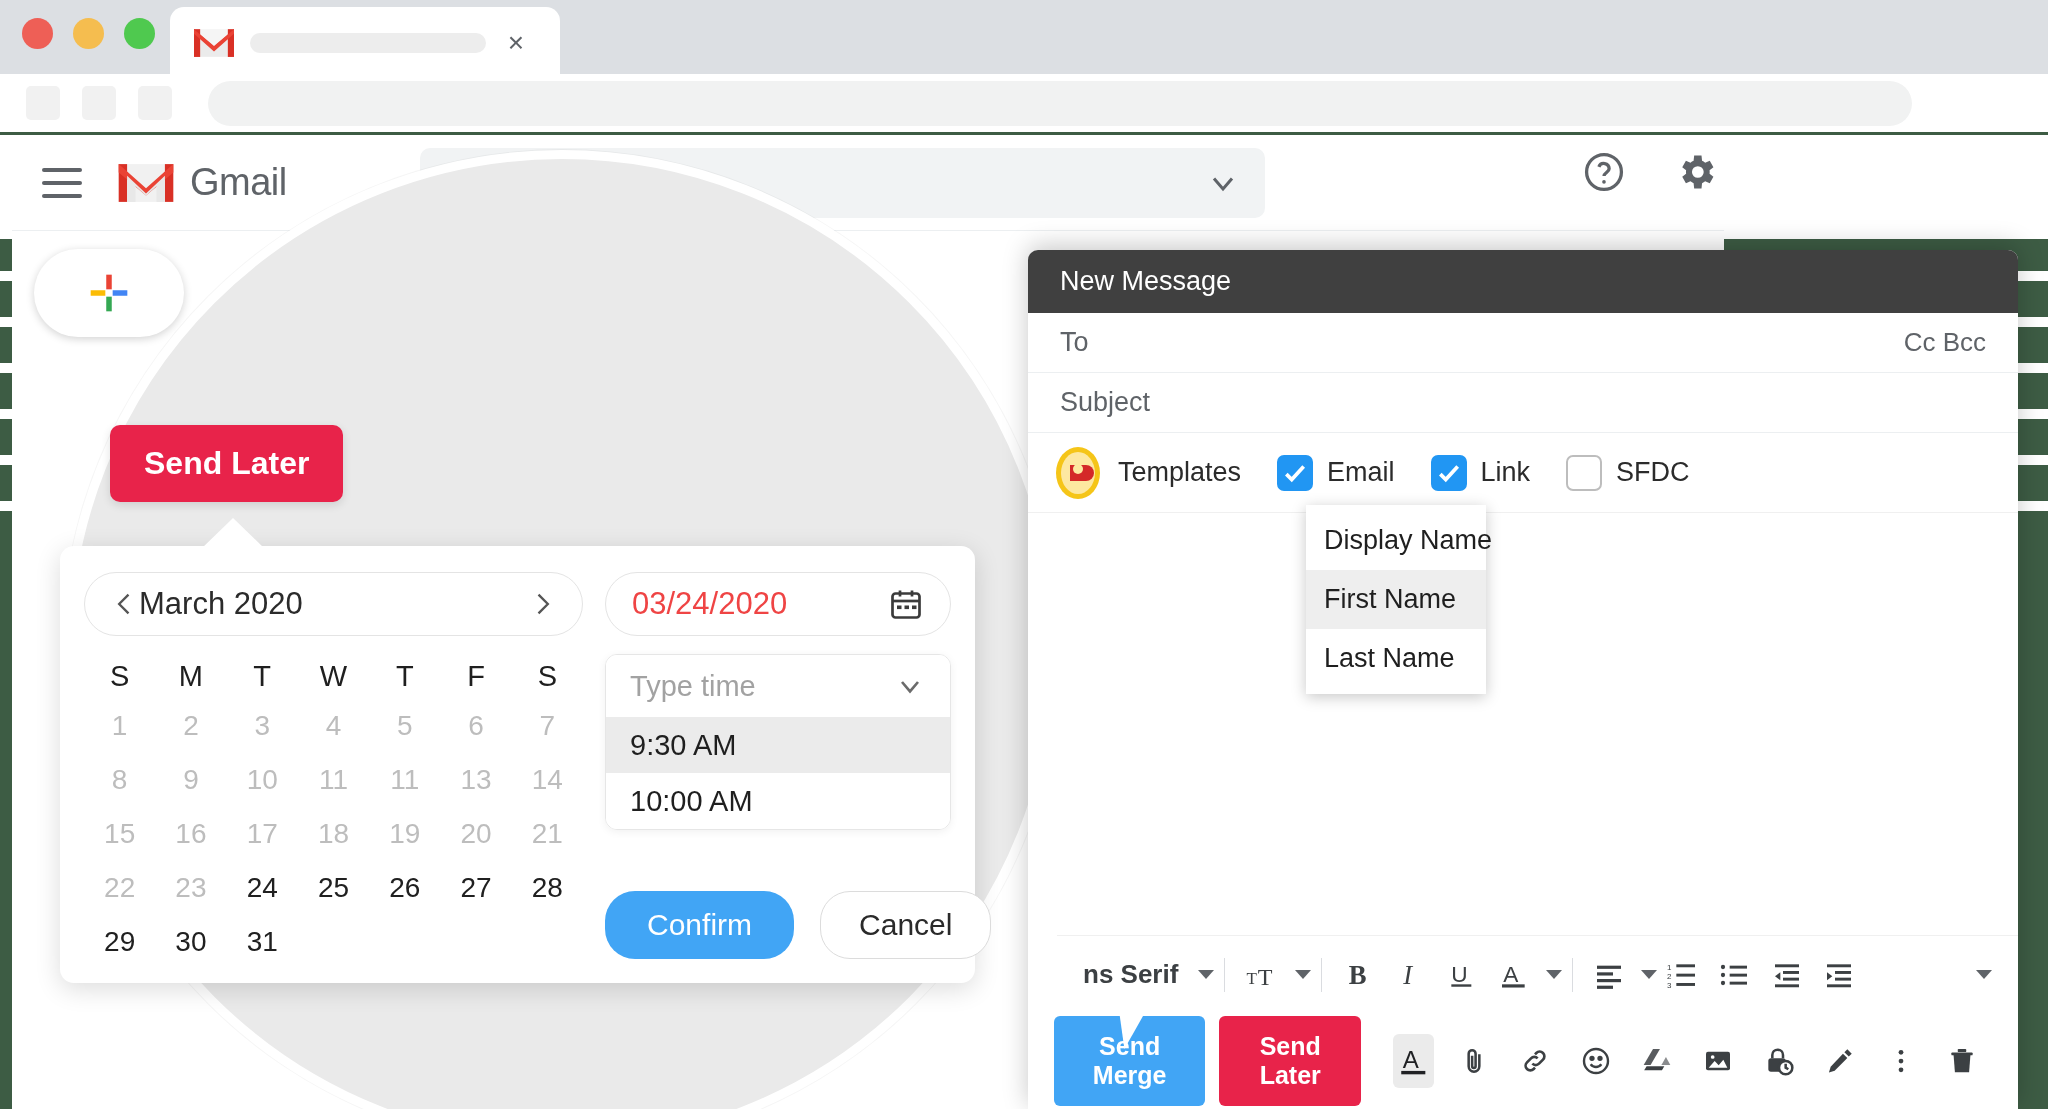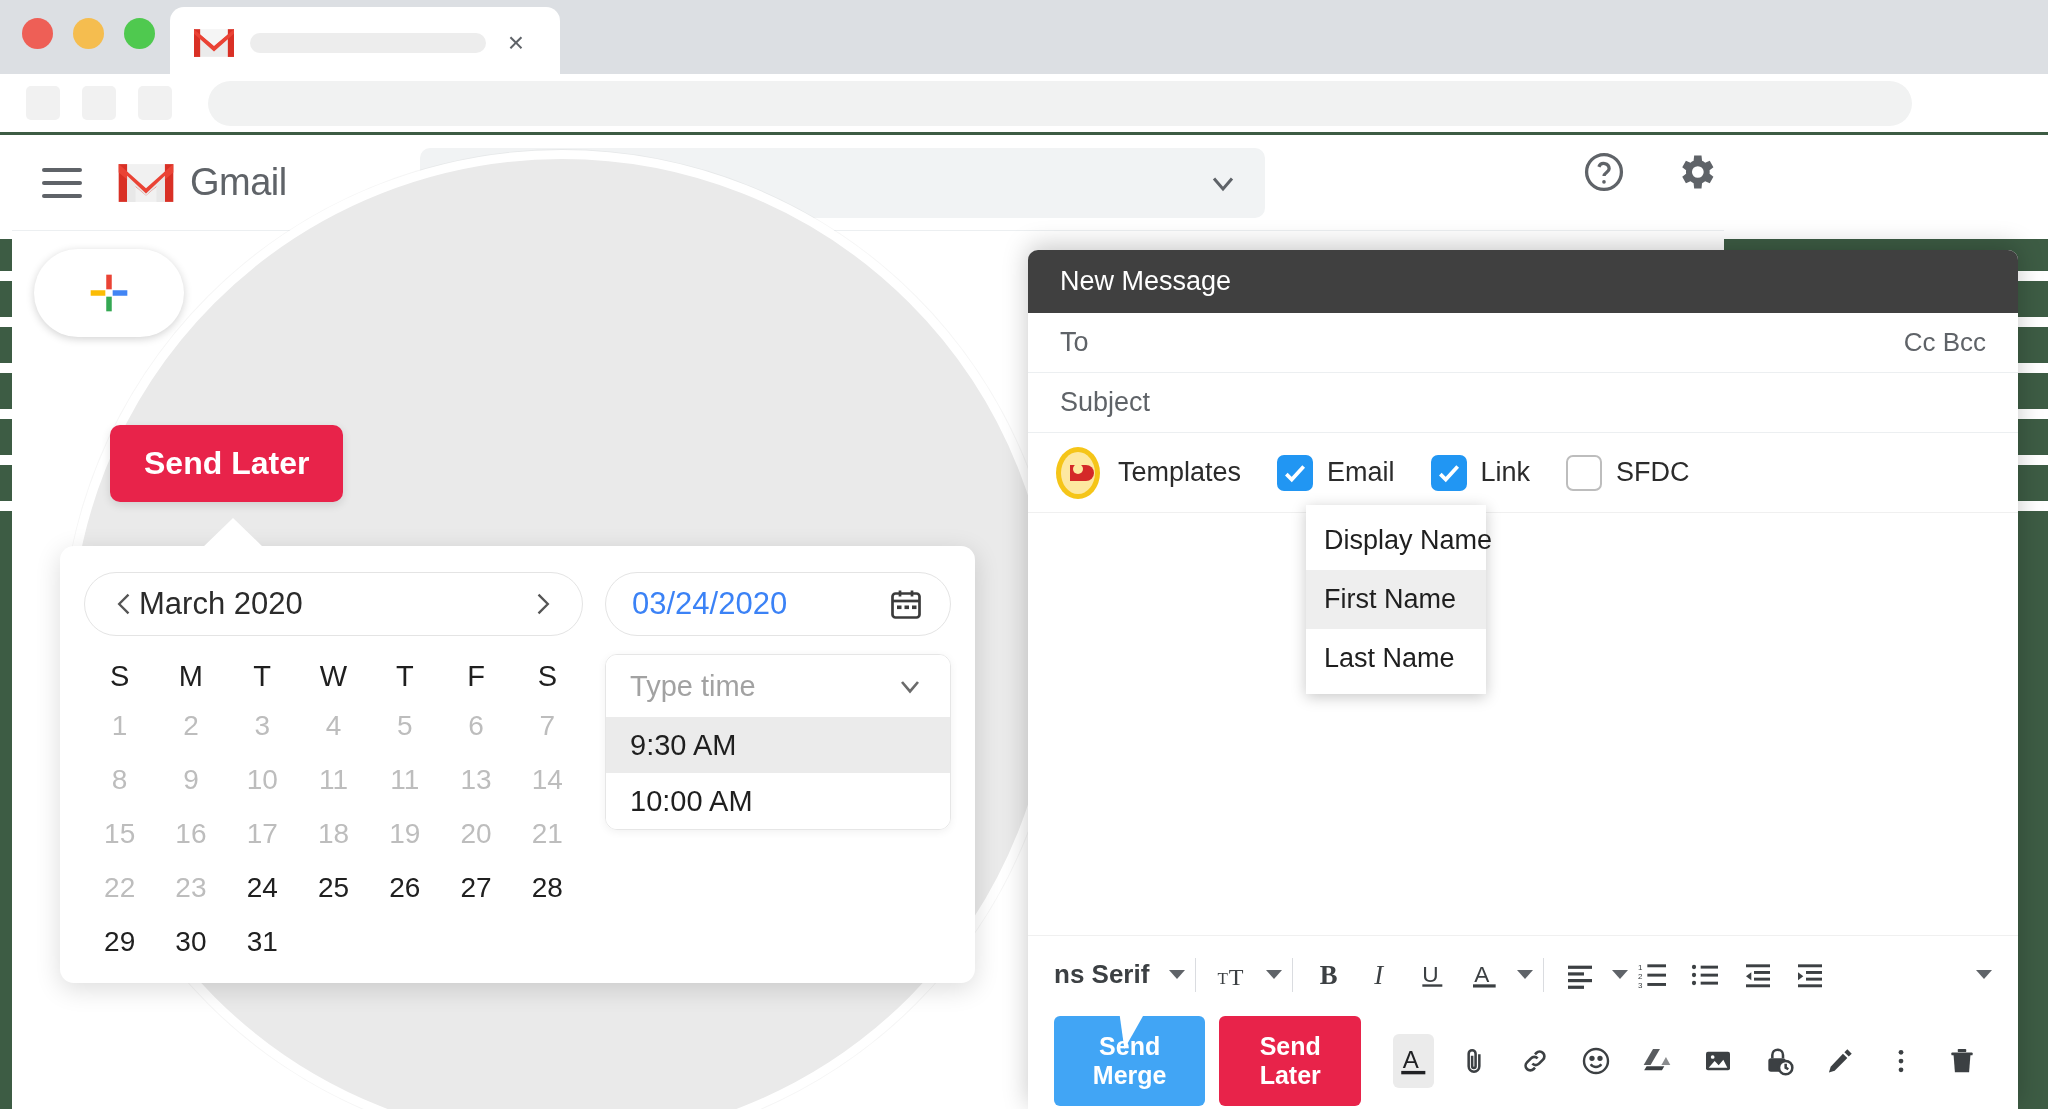--- a/index.html
+++ b/index.html
@@ -116,21 +116,21 @@
   .d { font-size:28px; color:#bdbdbd; padding:11px 0; }
   .d.active { color:#202020; }
   .d.empty { color:transparent; }
 
   .cal-right { width:355px; margin-left:22px; position:relative; }
   .date-input {
     height:64px; border:1px solid #e4e4e4; border-radius:32px;
     display:flex; align-items:center; justify-content:space-between;
     padding:0 26px; margin-bottom:18px;
   }
-  .date-input .val { font-size:31px; color:#3b82f6; }
+  .date-input .val { font-size:31px; color:#ef4444; }
   .cal-ico { width:36px; height:36px; color:#3b3b3b; }
 
   .time-box { border:1px solid #e6e6e6; border-radius:12px; overflow:hidden; box-shadow:0 2px 8px rgba(0,0,0,.06); }
   .time-head { height:62px; display:flex; align-items:center; justify-content:space-between; padding:0 24px; background:#fff;gap:16px;}
   .time-head .ph { font-size:29px; color:#a2a2a2; }
   .time-opt { height:56px; display:flex; align-items:center; padding:0 24px; font-size:29px; color:#1f1f1f; background:#fff; }
   .time-opt.sel { background:#ebebeb; }
 
   .cal-actions { position:absolute; left:0; bottom:-2px; display:flex; gap:26px; align-items:center; }
   .btn-confirm { background:#41a5f5; color:#fff; border:none; border-radius:30px; padding:17px 42px; font-size:30px; }
@@ -173,21 +173,21 @@
     position:absolute; left:278px; top:72px; width:180px; background:#fff;
     box-shadow:0 3px 14px rgba(0,0,0,.22); z-index:9; padding:6px 0;
   }
   .mf-item { padding:14px 18px; font-size:27px; color:#1f1f1f; white-space:nowrap; }
   .mf-item.hl { background:#eeeeee; }
 
   .compose-body { flex:1; background:#fff; }
 
   .fmt-bar {
     height:78px; display:flex; align-items:center; gap:0; padding:0 26px;
-    border-top:1px solid #f0f0f0; color:#5f6368;
+    border-top:1px solid #f0f0f0; color:#5f6368;margin-left:29px;
   }
   .fmt-font { font-size:26px; font-weight:700; color:#3c4043; margin-right:14px; }
   .fmt-ico { display:flex; align-items:center; justify-content:center; margin:0 10px; color:#3c4043; }
   .fmt-sep { width:1px; height:34px; background:#dadce0; margin:0 10px; }
   .caret-sm { width:0;height:0;border-left:8px solid transparent;border-right:8px solid transparent;border-top:9px solid #5f6368; margin-left:6px;}
 
   .send-bar { height:96px; display:flex; align-items:center; padding:0 26px; gap:0; }
   .btn-sendmerge { background:#41a5f5; color:#fff; border:none; border-radius:6px; padding:16px 22px; font-size:25px; font-weight:700; margin-right:14px;}
   .btn-sendlater { background:#e8234a; color:#fff; border:none; border-radius:6px; padding:16px 22px; font-size:25px; font-weight:700; margin-right:22px;}
   .sb-ico { width:54px; height:54px; display:flex; align-items:center; justify-content:center; margin:0 10px; color:#3c4043;}
@@ -390,20 +390,24 @@
       <div class="time-head">
         <span class="ph">Type time</span>
         <svg style="width:32px;height:32px" viewBox="0 0 24 24" fill="none" stroke="#6b6b6b" stroke-width="2">
           <polyline points="6,9 12,16 18,9"></polyline>
         </svg>
       </div>
       <div class="time-opt sel">9:30 AM</div>
       <div class="time-opt">10:00 AM</div>
     </div>
 
+    <div class="cal-actions">
+      <button class="btn-confirm">Confirm</button>
+      <button class="btn-cancel">Cancel</button>
+    </div>
   </div>
 </div>
 
 <div class="compose">
   <div class="compose-head">New Message</div>
 
   <div class="field-row">
     <span class="lbl">To</span>
     <span class="ccbcc">Cc Bcc</span>
   </div>

